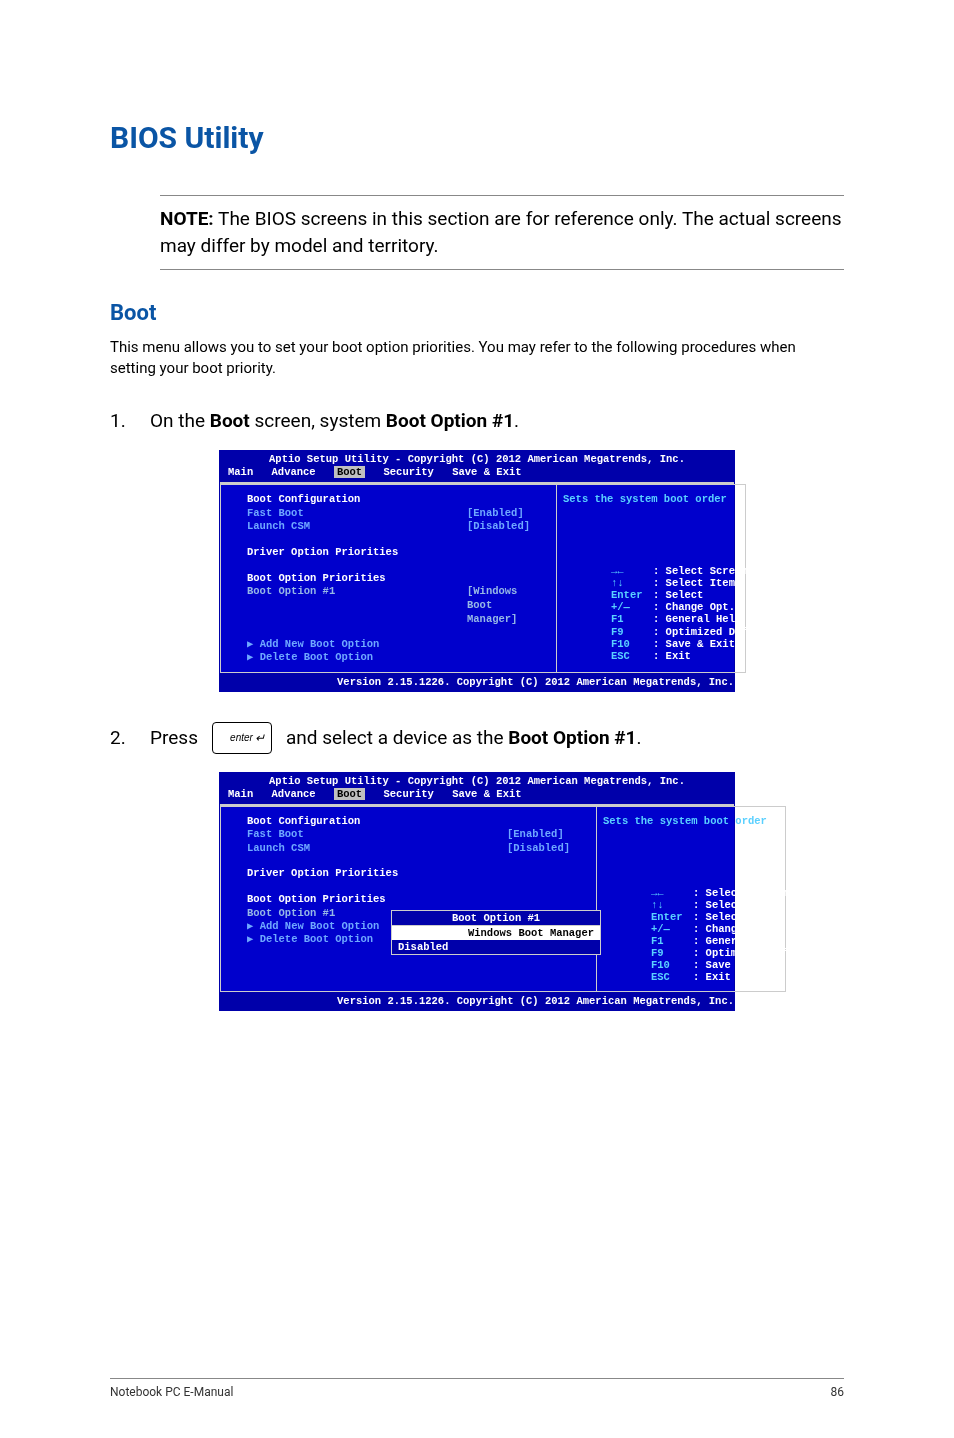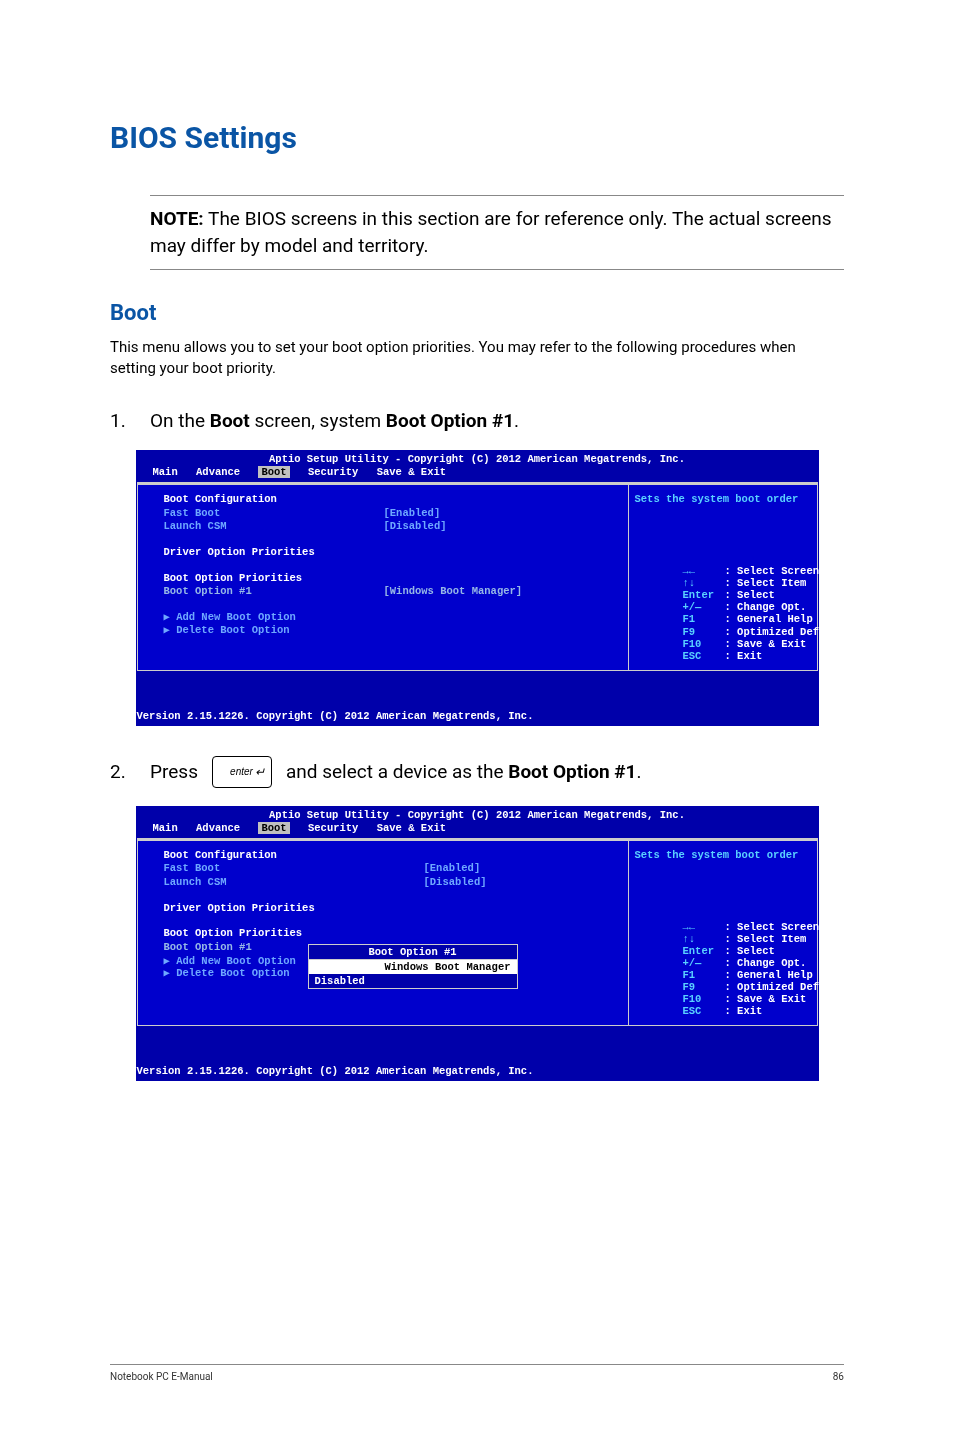--- a/index.html
+++ b/index.html
@@ -20,21 +20,21 @@
       font-size: 30px;
       margin-bottom: 40px;
     }
     h2.sub-heading {
       color: #0a55a5;
       font-weight: 700;
       font-size: 22px;
       margin-bottom: 12px;
     }
     .note-block {
-      margin-left: 40px;
+      margin-left: 50px;
       border-top: 1px solid #888;
       border-bottom: 1px solid #888;
       padding: 10px 0;
       font-size: 19px;
       line-height: 1.4;
       margin-bottom: 30px;
     }
     .note-block .note-label { font-weight: 700; }
     p.body-text {
       font-size: 15px;
@@ -60,37 +60,37 @@
       padding-right: 6px;
       font-style: italic;
       font-size: 10px;
       font-family: Arial, sans-serif;
       margin: 0 4px;
     }
     .keycap .enter-text { font-size: 10px; }
     .keycap .enter-arrow { font-size: 12px; margin-left:2px;}
     strong { font-weight: 700; }
     .bios {
-      width: 683px;
+      width: 516px;
       margin: 0 auto 30px auto;
       background: #0000aa;
       color: #fff;
       font-family: "Courier New", monospace;
       font-size: 10.5px;
       font-weight: bold;
       border: 1px solid #0000aa;
       position: relative;
     }
     .bios-title {
       text-align: center;
       color: #fff;
       padding: 2px 0 0 0;
     }
     .bios-menubar {
-      padding: 1px 8px 4px 16px;
+      padding: 1px 8px 4px 8px;
       color: #fff;
     }
     .bios-menubar .tab-item { margin-right: 12px; }
     .bios-menubar .active-tab {
       background: #c0c0c0;
       color: #000;
       padding: 0 3px;
     }
     .bios-body {
       background: #0000cc;
@@ -116,24 +116,23 @@
     .bios-right .help-top { color: #5ad0ff; margin-bottom: 60px; }
     .bios-keys-line { color: #fff; white-space: pre; line-height: 1.15; margin-left: 48px; }
     .bios-keys-line .key-lbl { color: #5ad0ff; display:inline-block; width:42px;}
     .bios-row { display: flex; color: #6fa8ff; line-height: 1.3; }
     .bios-row.white { color: #fff; }
     .bios-row.med { color: #96b8e6; }
     .bios-row .label-col { width: 220px; flex: none; }
     .bios-opt-item { color: #6fa8ff; line-height: 1.2; }
     .bios-opt-item .tri { color: #6fa8ff; }
     .bios-footer {
-      text-align: left;
+      text-align: right;
       padding: 3px 0;
       background: #0000aa;
-      margin-top: 36px;
     }
     .popup {
       position: absolute;
       left: 170px;
       top: 103px;
       width: 210px;
       background: #0000aa;
       border: 1px solid #ccc;
     }
     .popup-title {
@@ -146,37 +145,37 @@
       padding: 1px 6px;
       color: #fff;
     }
     .popup-item.selected {
       background: #fff;
       color: #000;
       text-align: right;
     }
     .page-footer {
       position: absolute;
-      bottom: 56px;
+      bottom: 39px;
       left: 110px;
       right: 110px;
       border-top: 1px solid #888;
       display: flex;
       justify-content: space-between;
       padding-top: 6px;
-      font-size: 10px;
+      font-size: 12px;
       color: #333;
       align-items: flex-end;
     }
   </style>
 </head>
 <body>
 
 <div class="content">
-  <h1 class="section-heading">BIOS Settings</h1>
+  <h1 class="section-heading">BIOS Utility</h1>
 
   <div class="note-block">
     <span class="note-label">NOTE:</span><span> The BIOS screens in this section are for reference only. The actual screens may differ by model and territory.</span>
   </div>
 
   <h2 class="sub-heading">Boot</h2>
 
   <p class="body-text">This menu allows you to set your boot option priorities. You may refer to the following procedures when setting your boot priority.</p>
 
   <div class="step-line">

